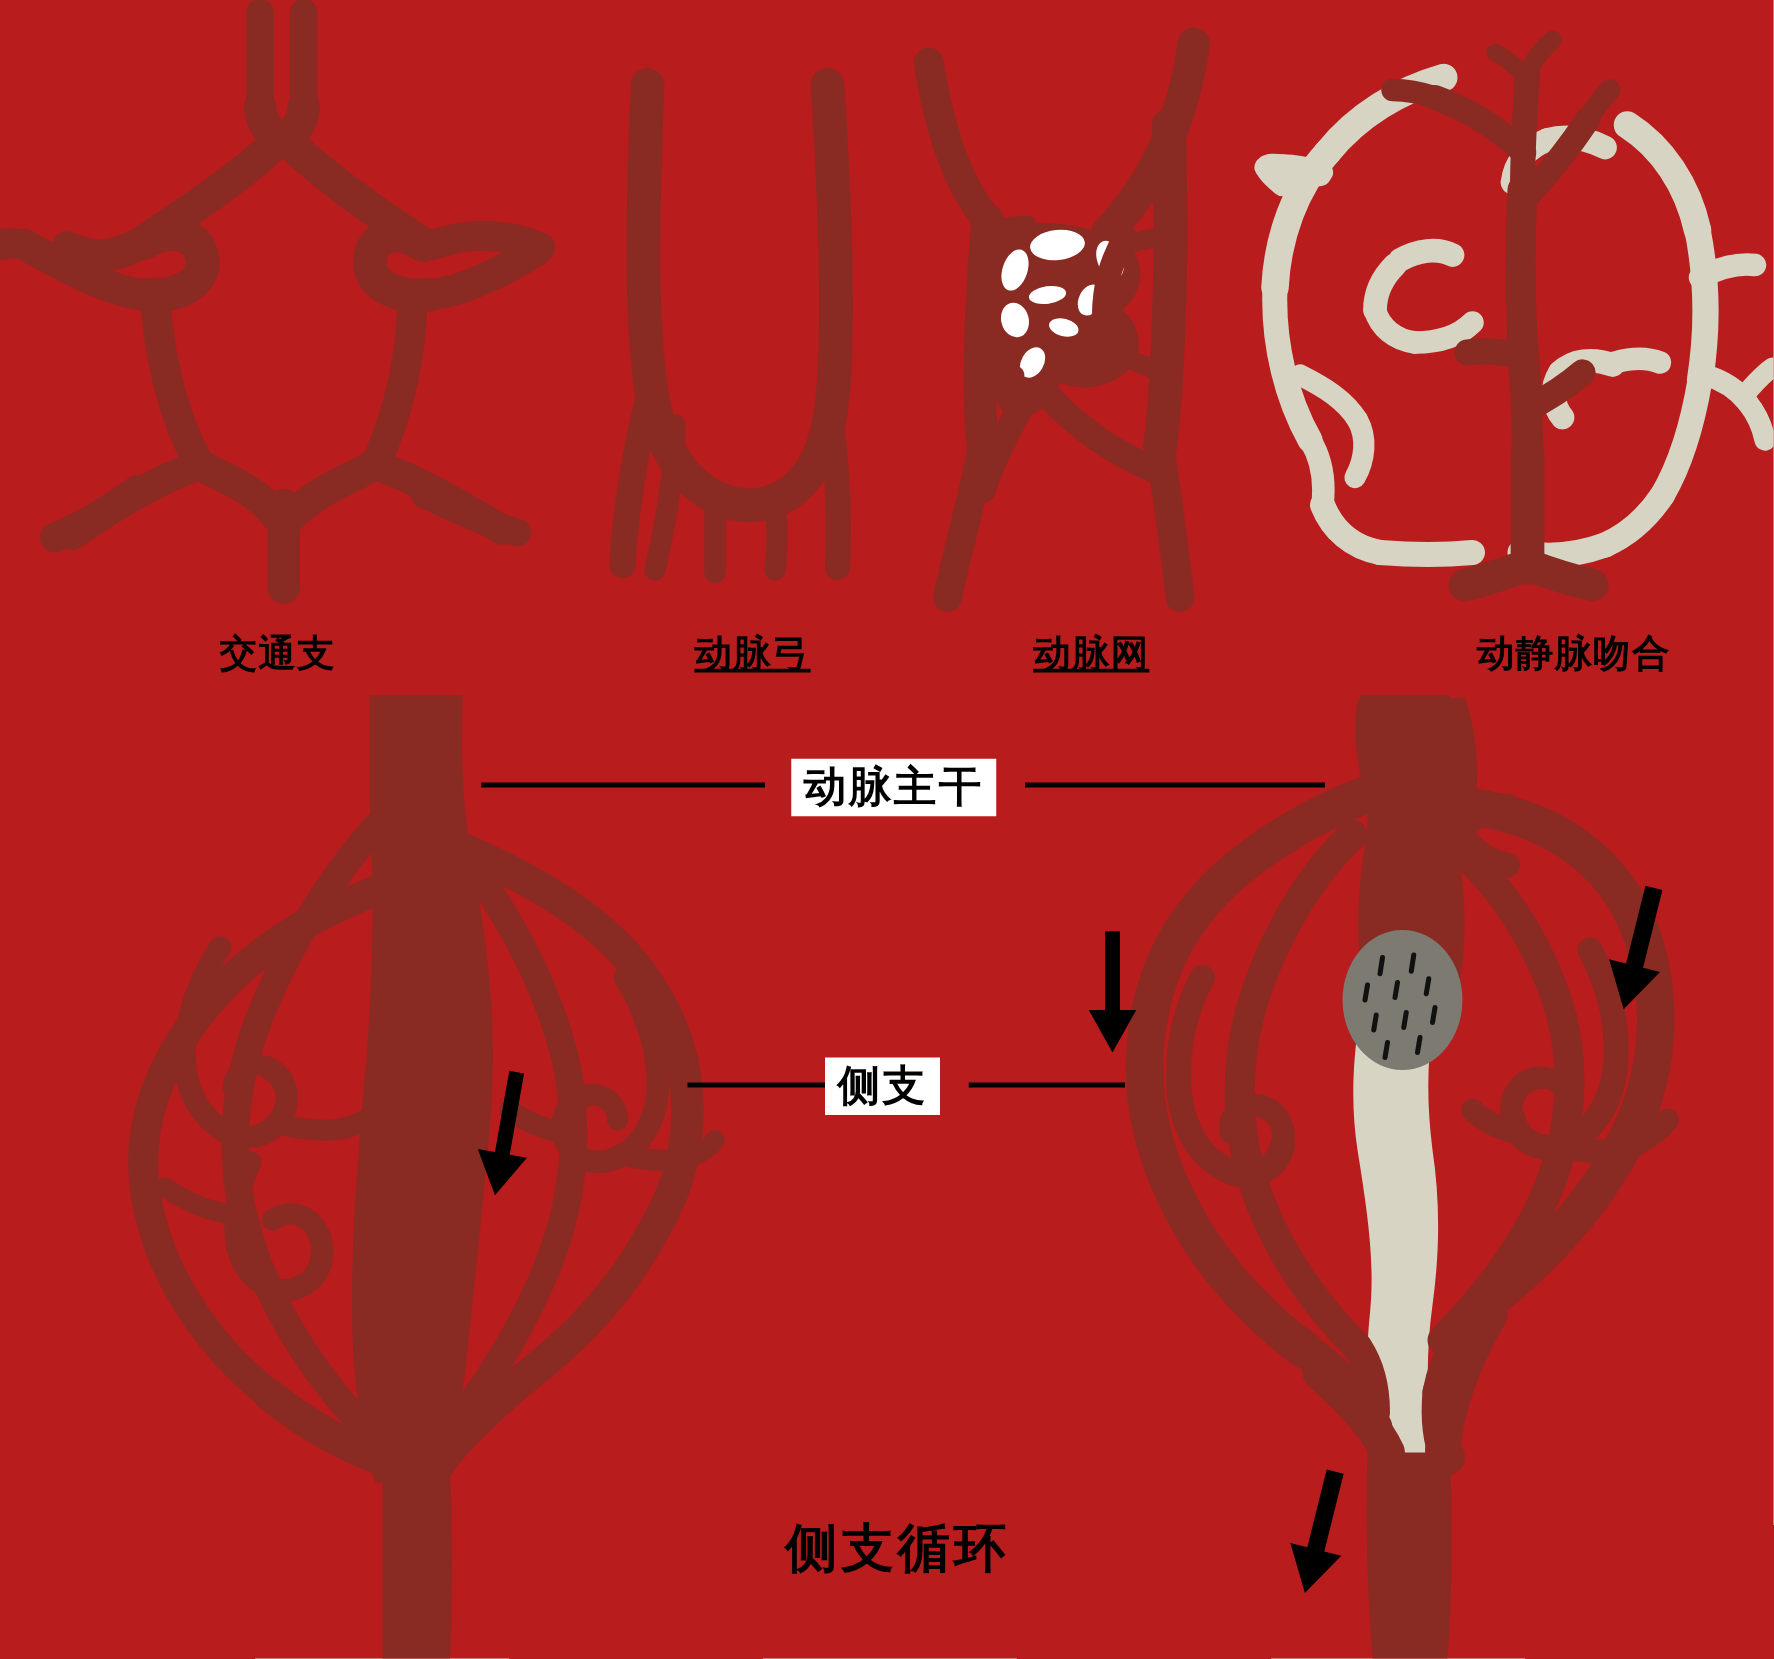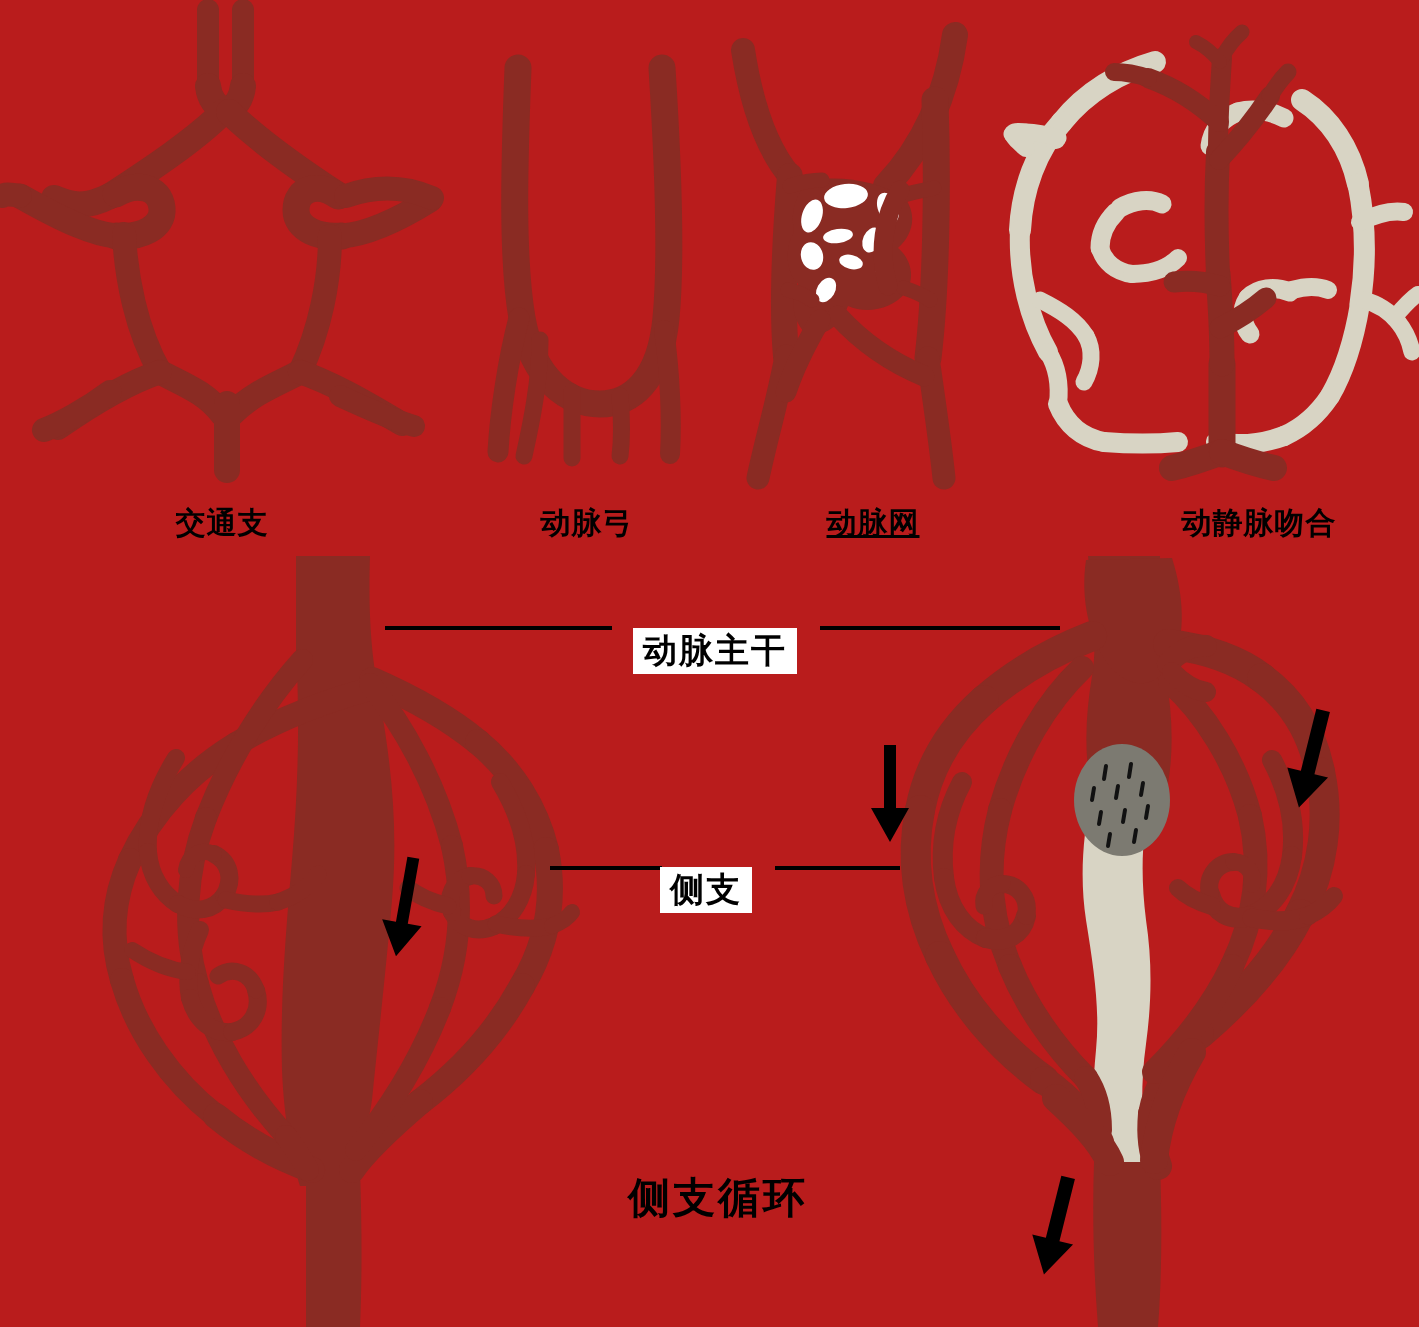--- a/index.html
+++ b/index.html
@@ -40,21 +40,20 @@
     position: absolute;
     font-family: "Liberation Sans", "DejaVu Sans", sans-serif;
     font-weight: bold;
     font-size: 34px;
     color: #000000;
     letter-spacing: 2px;
     white-space: nowrap;
     transform: translateX(-50%);
     background: #ffffff;
     padding: 0 10px;
-    margin-top: 21px;
   }
   .figure-title {
     position: absolute;
     font-family: "Liberation Sans", "DejaVu Sans", sans-serif;
     font-weight: bold;
     font-size: 42px;
     color: #000000;
     letter-spacing: 3px;
     white-space: nowrap;
     transform: translateX(-50%);
@@ -388,25 +387,25 @@
         <path d="M-7 -46 L7 -46 L7 18 L21 18 L0 54 L-21 18 L-7 18 Z"></path>
       </g>
       <g transform="translate(1057,1222) rotate(14)">
         <path d="M-7 -46 L7 -46 L7 18 L21 18 L0 54 L-21 18 L-7 18 Z"></path>
       </g>
     </g>
   </svg>
 
   <div class="panel-label" style="left:222px; top:503px;">交通支</div>
 
-  <div class="panel-label" style="left:587px; top:503px;">动脉弓</div>
+  <div class="panel-label" style="left:602px; top:503px;text-decoration:underline;">动脉弓</div>
 
   <div class="panel-label" style="left:873px; top:503px;text-decoration:underline;">动脉网</div>
 
   <div class="panel-label" style="left:1259px; top:503px;text-align:right;">动静脉吻合</div>
 
   <div class="callout-label" style="left:715px; top:607px;">动脉主干</div>
 
   <div class="callout-label" style="left:706px; top:846px;">侧支</div>
 
-  <div class="figure-title" style="left:718px; top:1170px;">侧支循环</div>
+  <div class="figure-title" style="left:718px; top:1211px;">侧支循环</div>
 
 </div>
 
 </body></html>

